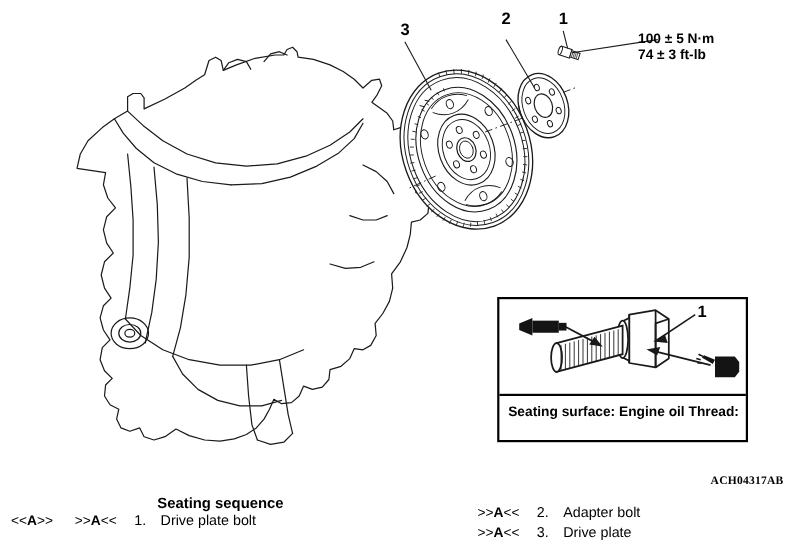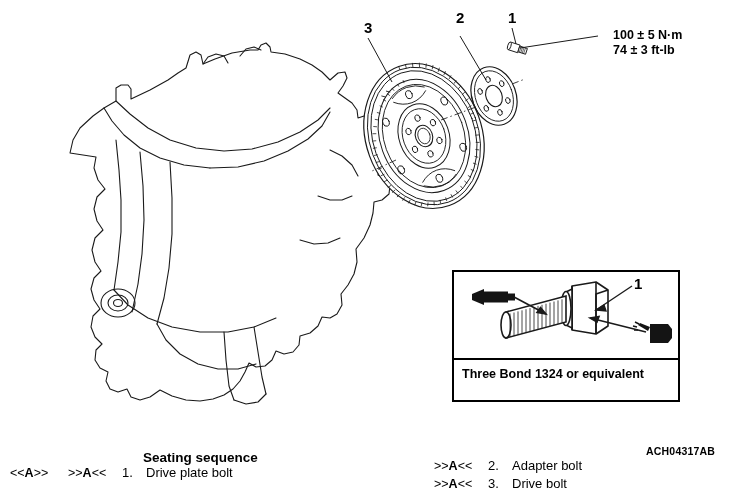--- a/index.html
+++ b/index.html
@@ -27,21 +27,21 @@
   .callout {
     font-size: 15px;
     font-weight: bold;
     font-family: "Liberation Sans", sans-serif;
     line-height: 1;
     color: #000;
   }
 
   
   #torque-spec {
-    left: 613px;
+    left: 580px;
     top: 28px;
     font-size: 12.5px;
     font-weight: bold;
     line-height: 15px;
     white-space: nowrap;
   }
 
   
   #inset-box {
     left: 452px;
@@ -66,24 +66,25 @@
     top: 94px;
     right: 6px;
     font-size: 12.5px;
     font-weight: bold;
     line-height: 16px;
   }
 
   
   #figure-id {
     left: 646px;
-    top: 445px;
+    top: 432px;
     font-size: 10.5px;
     font-weight: bold;
     letter-spacing: 0.2px;
+    font-family: Liberation Serif, serif;
   }
 
   
   #legend-heading {
     left: 143px;
     top: 450px;
     font-size: 13.5px;
     font-weight: bold;
   }
   .legend-col { position: absolute; }
@@ -363,21 +364,21 @@
         <path d="M178 14 L142 38" fill="none"></path>
         <path d="M142 38 L150 33 L152 39 Z"></path>
       </g>
     </svg>
 
     <div class="abs callout" style="left:180px; top:4px;">1</div>
 
     <div id="inset-divider"></div>
 
     <div id="inset-caption">
-      <div>Three Bond 1324 or equivalent</div>
+      <div>Seating surface: Engine oil Thread:</div>
     </div>
   </div>
 
   <div class="abs" id="figure-id">ACH04317AB</div>
 
   <div class="abs" id="legend-heading">Seating sequence</div>
 
   <div class="legend-col" id="legend-left">
     <div class="legend-row">
       <span class="mark m-aa">&lt;&lt;<b>A</b>&gt;&gt;</span>
@@ -389,17 +390,17 @@
 
   <div class="legend-col" id="legend-right">
     <div class="legend-row">
       <span class="mark m-ra">&gt;&gt;<b>A</b>&lt;&lt;</span>
       <span class="seq-num">2.</span>
       <span class="seq-label">Adapter bolt</span>
     </div>
     <div class="legend-row">
       <span class="mark m-ra">&gt;&gt;<b>A</b>&lt;&lt;</span>
       <span class="seq-num">3.</span>
-      <span class="seq-label">Drive bolt</span>
+      <span class="seq-label">Drive plate</span>
     </div>
   </div>
 
 </div>
 
 </body></html>

